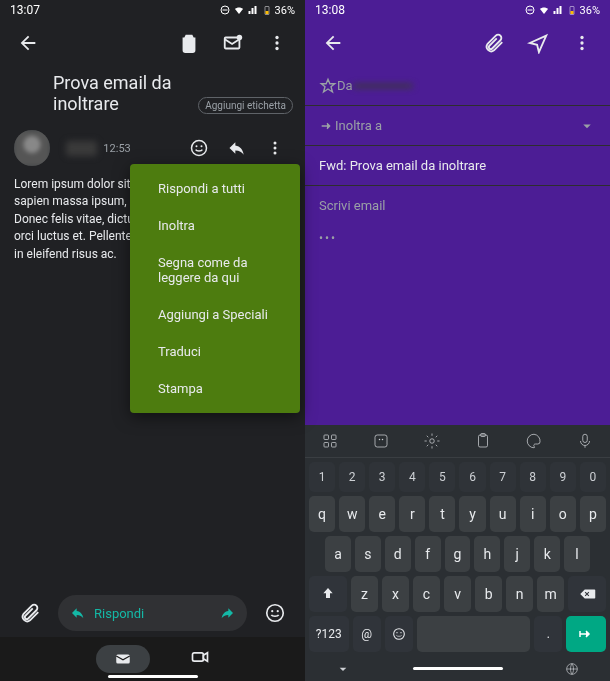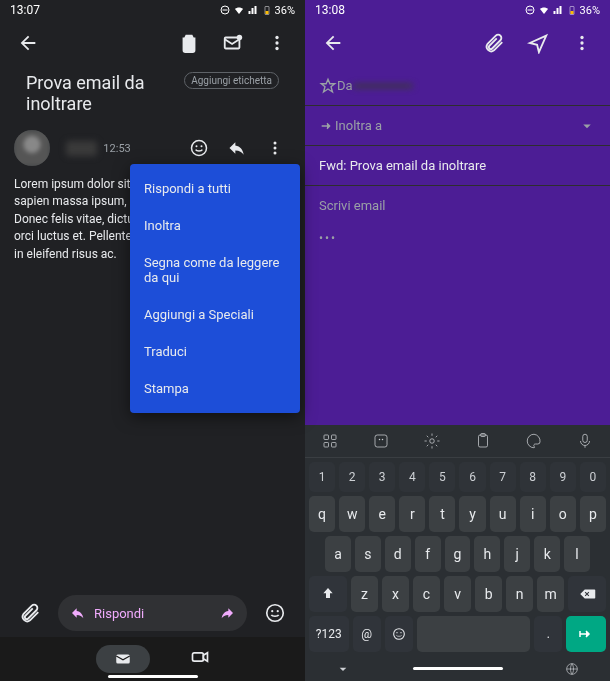--- a/index.html
+++ b/index.html
@@ -22,49 +22,49 @@
   .status-right { display: flex; align-items: center; gap: 2px; font-size: 11px; }
   .status-right svg { width: 12px; height: 12px; }
 
   .app-bar {
     height: 46px; display: flex; align-items: center; padding: 0 8px; gap: 4px;
   }
   .app-bar .spacer { flex: 1; }
   .icon-btn { width: 40px; height: 40px; display: flex; align-items: center; justify-content: center; color: #e8eaed; }
   .icon-btn svg { width: 22px; height: 22px; }
 
-  .subject-row { display: flex; align-items: flex-start; padding: 6px 26px; gap: 8px; }
+  .subject-row { display: flex; align-items: flex-end; padding: 6px 12px; gap: 8px; margin-left: 41px; }
   .subject-text { font-size: 18px; color: #e8eaed; flex: 1; }
   .label-chip { font-size: 10px; color: #9aa0a6; border: 1px solid #5f6368; border-radius: 10px; padding: 2px 6px; }
 
   .msg-header { display: flex; align-items: center; padding: 10px 14px; gap: 16px; }
   .avatar { width: 36px; height: 36px; border-radius: 50%; background: #3c4043; position: relative; overflow: hidden; }
   .avatar::after { content: ""; position: absolute; inset: 0; background: radial-gradient(circle at 50% 40%, #888 30%, #555 31%); filter: blur(2px); }
   .sender-info { flex: 1; display: flex; flex-direction: column; }
   .sender-line { display: flex; align-items: center; gap: 6px; }
   .sender-name { font-size: 13px; color: #e8eaed; filter: blur(3px); background:#3a3a3a; border-radius:3px; padding:0 6px;}
   .msg-time { font-size: 11px; color: #9aa0a6; }
   .msg-actions { display: flex; gap: 6px; }
   .msg-actions .icon-btn { width: 32px; height: 32px; }
   .msg-actions svg { width: 20px; height: 20px; }
 
   .msg-body { padding: 0 14px; font-size: 12px; line-height: 1.45; color: #e8eaed; }
 
   .popup-menu {
     position: absolute; top: 164px; left: 130px; width: 170px;
-    background: #1d4ed8; border-radius: 4px; box-shadow: 0 4px 16px rgba(0,0,0,0.5);
-    padding: 6px 0; z-index: 10;
+    background: #4d7c0f; border-radius: 4px; box-shadow: 0 4px 16px rgba(0,0,0,0.5);
+    padding: 6px 14px; z-index: 10;
   }
   .popup-item { font-size: 13px; color: #e8eaed; padding: 11px 14px; }
 
   .reply-bar {
     position: absolute; bottom: 44px; left: 0; right: 0; height: 48px;
     display: flex; align-items: center; padding: 0 10px; gap: 8px;
   }
-  .reply-pill { flex: 1; height: 36px; background: #303134; border-radius: 18px; display: flex; align-items: center; padding: 0 12px; color: #f0abfc; font-size: 13px; gap: 8px; }
+  .reply-pill { flex: 1; height: 36px; background: #303134; border-radius: 18px; display: flex; align-items: center; padding: 0 12px; color: #14b8a6; font-size: 13px; gap: 8px; }
   .reply-pill .spacer { flex: 1; }
 
   .nav-bar {
     position: absolute; bottom: 0; left: 0; right: 0; height: 44px;
     background: #1a1a1a; display: flex; align-items: center; justify-content: center; gap: 40px;
   }
   .nav-pill { width: 54px; height: 28px; background: #3c4043; border-radius: 14px; display: flex; align-items: center; justify-content: center; }
   .nav-home-line { position: absolute; bottom: 3px; left: 50%; transform: translateX(-50%); width: 90px; height: 3px; background: #fff; border-radius: 2px; }
 
   

